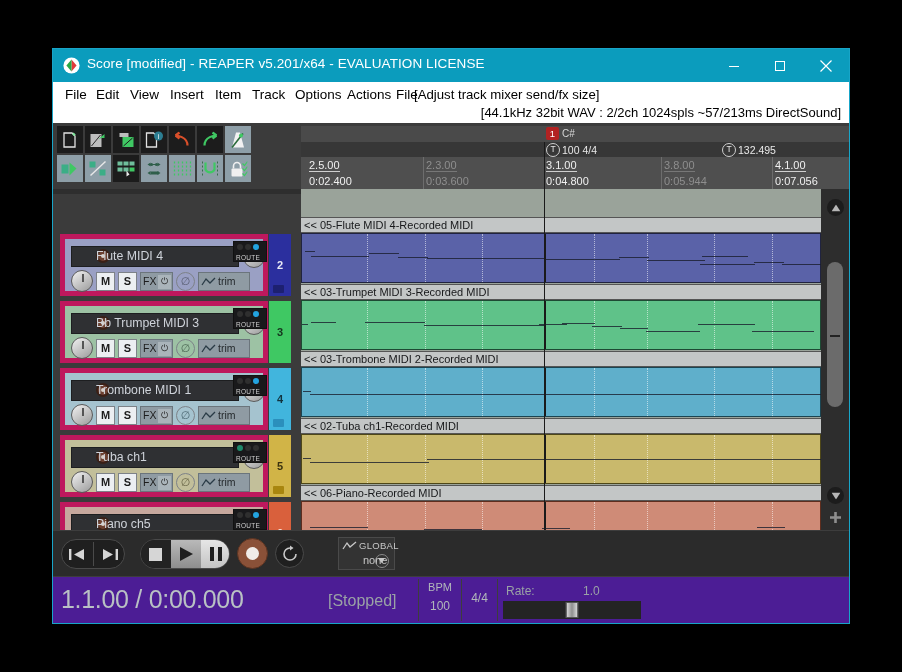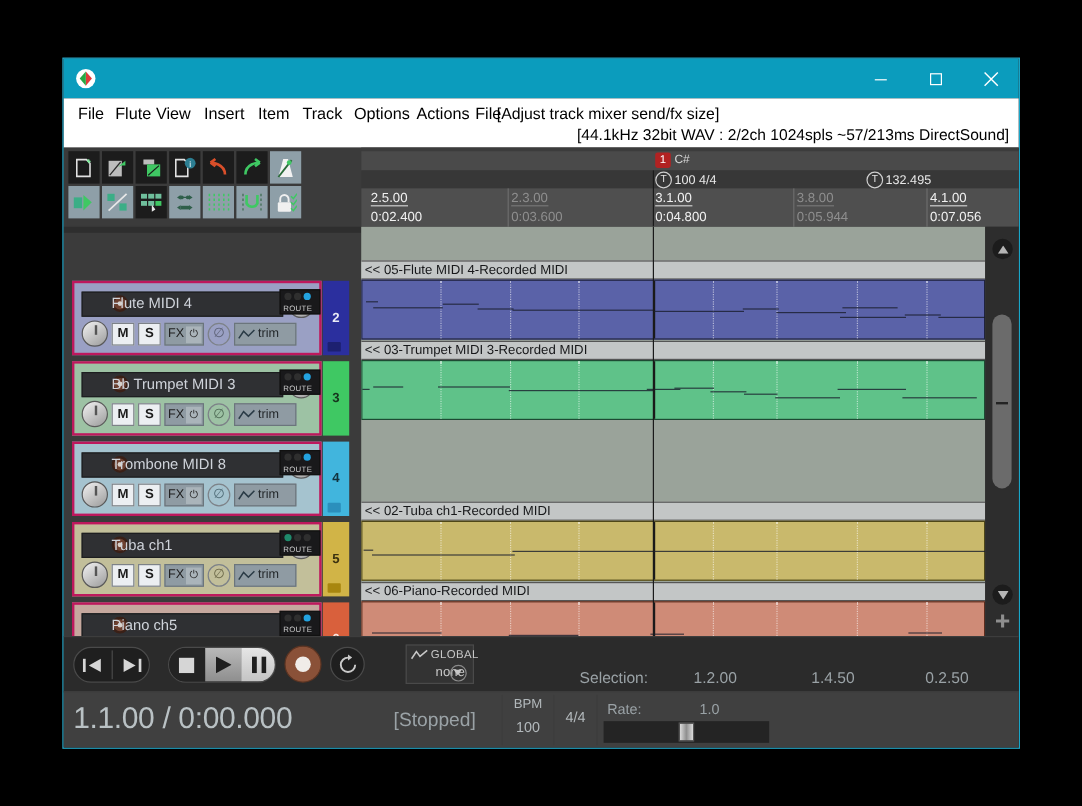--- a/index.html
+++ b/index.html
@@ -48,21 +48,21 @@
   .bar-lbl{position:absolute;top:36px;font-size:11px;color:#f0f0f0;border-bottom:1px solid #cfcfcf;padding-bottom:0;}
   .bar-lbl.dim{color:#8e8e8e;border-bottom-color:#777;}
   .bar-time{position:absolute;top:52px;font-size:11px;color:#f0f0f0;}
   .bar-time.dim{color:#8e8e8e;}
   .rul-vline{position:absolute;top:34px;width:1px;height:32px;background:#6d6d6d;}
   .rul-edit{position:absolute;top:19px;width:1px;height:47px;background:#1a1a1a;}
 
   
   #tcp{position:absolute;left:0;top:140px;width:248px;height:388px;background:#3b3b3b;overflow:hidden;}
   #tcp-top{position:absolute;left:0;top:0;width:100%;height:5px;background:#2e2e2e;}
-  .tcp-track{position:absolute;left:7px;width:208px;box-sizing:border-box;border:2px solid #be185d;}
+  .tcp-track{position:absolute;left:7px;width:208px;box-sizing:border-box;border:5px solid #be185d;}
   .tname{position:absolute;left:6px;top:7px;width:168px;height:21px;background:#2f3033;
          border:1px solid #1d1e20;box-sizing:border-box;}
   .trec{position:absolute;left:3px;top:3px;width:14px;height:14px;border-radius:50%;
          background:#6d4030;border:2px solid #3a2017;box-sizing:border-box;}
   .trec i{position:absolute;left:3px;top:3px;width:4px;height:4px;border-radius:50%;background:#d8cfc8;}
   .tname span{position:absolute;left:24px;top:2px;font-size:12.3px;color:#cfd3da;white-space:nowrap;}
   .tknob{position:absolute;width:22px;height:22px;border-radius:50%;
          background:linear-gradient(145deg,#f2f2f2,#9b9b9b);border:1px solid #5a5a5a;box-sizing:border-box;}
   .tknob::after{content:"";position:absolute;left:10px;top:3px;width:1.5px;height:8px;background:#555;}
   .troute{position:absolute;width:34px;height:21px;background:#19191b;border:1px solid #111;box-sizing:border-box;}
@@ -130,21 +130,21 @@
   #seg-pause{left:60px;width:30px;background:linear-gradient(180deg,#e6e6e6,#c4c4c4);}
   #btn-record{position:absolute;left:184px;top:7px;width:31px;height:31px;border-radius:50%;
       background:#8a5138;border:1px solid #5c3422;box-sizing:border-box;}
   #btn-record i{position:absolute;left:8px;top:8px;width:13px;height:13px;border-radius:50%;background:#f0ece8;}
   #btn-repeat{position:absolute;left:222px;top:8px;width:29px;height:29px;border-radius:50%;background:#1f1f1f;border:1px solid #4a4a4a;box-sizing:border-box;}
   #grp-global{position:absolute;left:285px;top:6px;width:57px;height:33px;background:#333;border:1px solid #4a4a4a;box-sizing:border-box;}
   #grp-global .gl{position:absolute;left:20px;top:2px;font-size:9.5px;color:#c7c7c7;letter-spacing:.3px;}
   #grp-global .gn{position:absolute;left:4px;top:16px;font-size:11px;color:#c7c7c7;margin-left:20px;}
   #grp-global .gdd{position:absolute;left:36px;top:16px;width:14px;height:14px;border-radius:50%;border:1px solid #8a8a8a;box-sizing:border-box;}
 
-  #tr-lower{position:absolute;left:0;bottom:0;width:100%;height:25px;background:#404040;border-top:1px solid #3d3d3d;}
+  #tr-lower{position:absolute;left:0;bottom:0;width:100%;height:25px;background:#4c1d95;border-top:1px solid #3d3d3d;}
   #bigtime{position:absolute;left:8px;bottom:-3px;font-size:25px;color:#b9c1c4;letter-spacing:-.3px;white-space:nowrap;}
   #stopped{position:absolute;left:275px;bottom:1px;font-size:16px;color:#9aa2a6;}
   #bpmbox{position:absolute;left:365px;bottom:0;width:44px;height:41px;border-left:1px solid #3d3d3d;border-right:1px solid #3d3d3d;box-sizing:border-box;}
   #bpmbox .lbl{position:absolute;left:0;top:2px;width:100%;text-align:center;font-size:11px;color:#b2b8bb;}
   #bpmbox .val{position:absolute;left:0;top:20px;width:100%;text-align:center;font-size:12px;color:#b2b8bb;}
   #tsbox{position:absolute;left:409px;bottom:0;width:36px;height:41px;border-right:1px solid #3d3d3d;box-sizing:border-box;}
   #tsbox .val{position:absolute;left:0;top:12px;width:100%;text-align:center;font-size:12px;color:#b2b8bb;}
   #ratelbl{position:absolute;left:453px;bottom:22px;font-size:12px;color:#9aa2a6;}
   #rateval{position:absolute;left:530px;bottom:22px;font-size:12px;color:#9aa2a6;}
   #rateslider{position:absolute;left:450px;bottom:2px;width:138px;height:18px;background:#242424;}
@@ -158,41 +158,42 @@
 
 <div id="root">
   <div id="window">
 
     <div id="titlebar">
       <svg class="tlogo" viewBox="0 0 20 20">
         <circle cx="10" cy="10" r="9.5" fill="#ffffff"></circle>
         <path d="M10 3 L16 10 L10 17 Z" fill="#e03a3a"></path>
         <path d="M10 3 L4 10 L10 17 Z" fill="#27a844"></path>
       </svg>
+      <div class="ttext">Score [modified] - REAPER v5.201/x64 - EVALUATION LICENSE</div>
 
       <div class="wbtn" id="btn-min">
         <svg width="12" height="12" viewBox="0 0 12 12">
           <rect x="1" y="6" width="10" height="1" fill="#fff"></rect>
         </svg>
       </div>
       <div class="wbtn" id="btn-max">
         <svg width="12" height="12" viewBox="0 0 12 12">
           <rect x="1.5" y="1.5" width="9" height="9" fill="none" stroke="#fff" stroke-width="1"></rect>
         </svg>
       </div>
       <div class="wbtn" id="btn-close">
         <svg width="13" height="13" viewBox="0 0 13 13">
           <path d="M1 1 L12 12 M12 1 L1 12" stroke="#fff" stroke-width="1.2" fill="none"></path>
         </svg>
       </div>
     </div>
 
     <div id="menubar">
       <div class="menu-item" style="left:8px">File</div>
-      <div class="menu-item" style="left:39px">Flute</div>
+      <div class="menu-item" style="left:39px">Edit</div>
       <div class="menu-item" style="left:73px">View</div>
       <div class="menu-item" style="left:113px">Insert</div>
       <div class="menu-item" style="left:158px">Item</div>
       <div class="menu-item" style="left:195px">Track</div>
       <div class="menu-item" style="left:238px">Options</div>
       <div class="menu-item" style="left:290px">Actions</div>
       <div class="menu-item" style="left:339px">File</div>
       <div id="menu-hint">[Adjust track mixer send/fx size]</div>
       <div id="menu-sub">[44.1kHz 32bit WAV : 2/2ch 1024spls ~57/213ms DirectSound]</div>
     </div>
@@ -400,21 +401,21 @@
             <span>trim</span>
           </span>
         </div>
       </div>
 
       <div class="tcp-track" style="top:179px;height:62px;background:#a5c3cf;">
         <div class="tname">
           <span class="trec">
               <i></i>
             </span>
-          <span>Trombone MIDI 8</span>
+          <span>Trombone MIDI 1</span>
         </div>
         <div class="tknob" style="left:178px;top:7px"></div>
         <div class="trow2">
           <span class="tknob" style="position:relative;display:inline-block"></span>
           <span class="ms">M</span>
           <span class="ms">S</span>
           <span class="fxbtn">
             <span>FX</span>
             <span class="pw">⏻</span>
           </span>
@@ -595,20 +596,38 @@
           <div class="mline" style="left:237px;top:23px;width:28px"></div>
           <div class="mline" style="left:260px;top:22px;width:33px"></div>
           <div class="mline" style="left:290px;top:25px;width:30px"></div>
           <div class="mline" style="left:318px;top:27px;width:28px"></div>
           <div class="mline" style="left:344px;top:30px;width:54px"></div>
           <div class="mline" style="left:396px;top:23px;width:57px"></div>
           <div class="mline" style="left:450px;top:30px;width:62px"></div>
         </div>
       </div>
 
+      <div class="arr-track" style="top:162px;height:67px;">
+        <div class="arr-hdr">
+          <span>&lt;&lt; 03-Trombone MIDI 2-Recorded MIDI</span>
+        </div>
+        <div class="arr-body" style="top:16px;height:50px;background:#5fafcb;border:1px solid #1b4451;box-sizing:border-box;">
+          <div class="gridv" style="left:65px"></div>
+            <div class="gridv" style="left:123px"></div>
+          <div class="gridv" style="left:180px"></div>
+            <div class="measline" style="left:243px"></div>
+          <div class="gridv" style="left:292px"></div>
+            <div class="gridv" style="left:345px"></div>
+          <div class="gridv" style="left:412px"></div>
+            <div class="gridv" style="left:470px"></div>
+          <div class="mline" style="left:1px;top:23px;width:8px"></div>
+          <div class="mline" style="left:8px;top:26px;width:235px"></div>
+          <div class="mline" style="left:243px;top:26px;width:290px"></div>
+        </div>
+      </div>
 
       <div class="arr-track" style="top:229px;height:67px;">
         <div class="arr-hdr">
           <span>&lt;&lt; 02-Tuba ch1-Recorded MIDI</span>
         </div>
         <div class="arr-body" style="top:16px;height:50px;background:#c9b96c;border:1px solid #4e4718;box-sizing:border-box;">
           <div class="gridv" style="left:65px"></div>
             <div class="gridv" style="left:123px"></div>
           <div class="gridv" style="left:180px"></div>
             <div class="measline" style="left:243px"></div>
@@ -762,26 +781,20 @@
             </svg>
           <span class="gl">GLOBAL</span>
           <span class="gn">none</span>
           <span class="gdd">
             <svg width="7" height="5" viewBox="0 0 7 5" style="position:absolute;left:2px;top:3px">
                 <path d="M0 0 L7 0 L3.5 5 Z" fill="#c7c7c7"></path>
               </svg>
           </span>
         </div>
 
-        <div id="selrow" style="bottom:auto;top:20px;">
-          <span class="sel-txt" style="left:430px;bottom:0">Selection:</span>
-          <span class="sel-txt" style="left:525px;bottom:0">1.2.00</span>
-          <span class="sel-txt" style="left:623px;bottom:0">1.4.50</span>
-          <span class="sel-txt" style="left:718px;bottom:0">0.2.50</span>
-        </div>
       </div>
 
       <div id="tr-lower" style="height:46px">
         <div id="bigtime" style="bottom:9px">1.1.00 / 0:00.000</div>
         <div id="stopped" style="bottom:13px">[Stopped]</div>
 
         <div id="bpmbox" style="bottom:2px;height:42px">
           <div class="lbl">BPM</div>
           <div class="val">100</div>
         </div>

